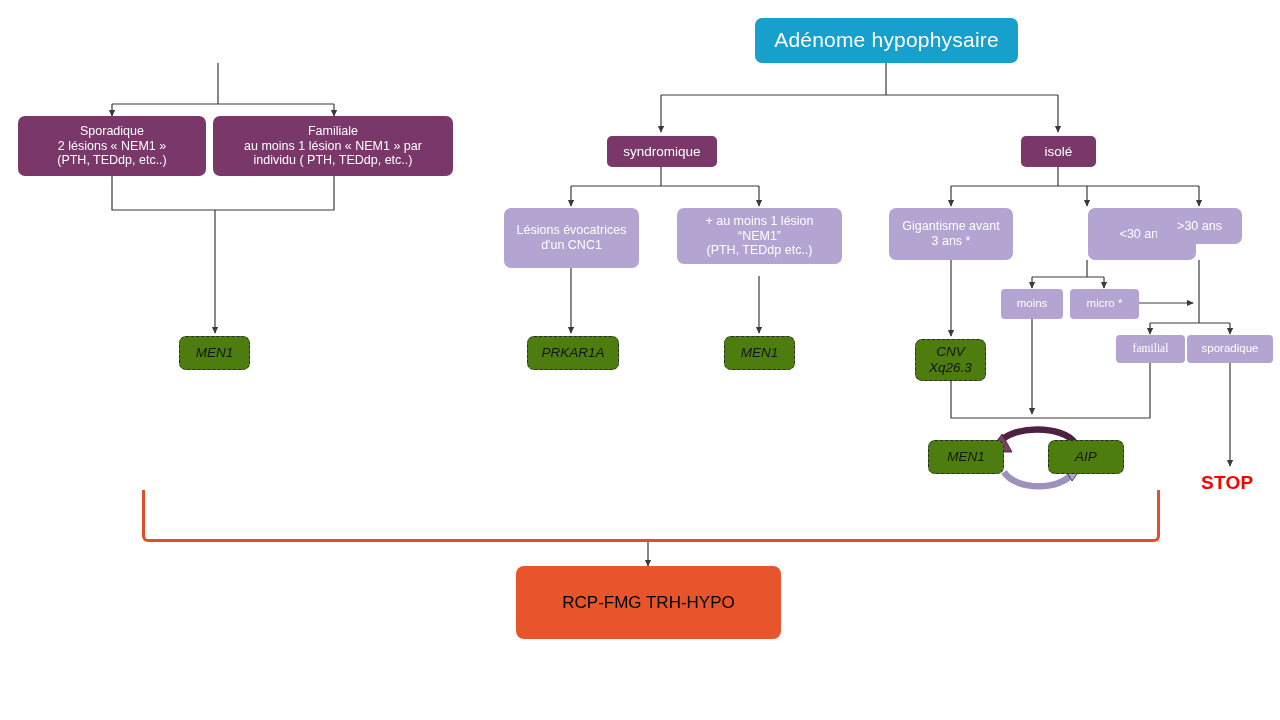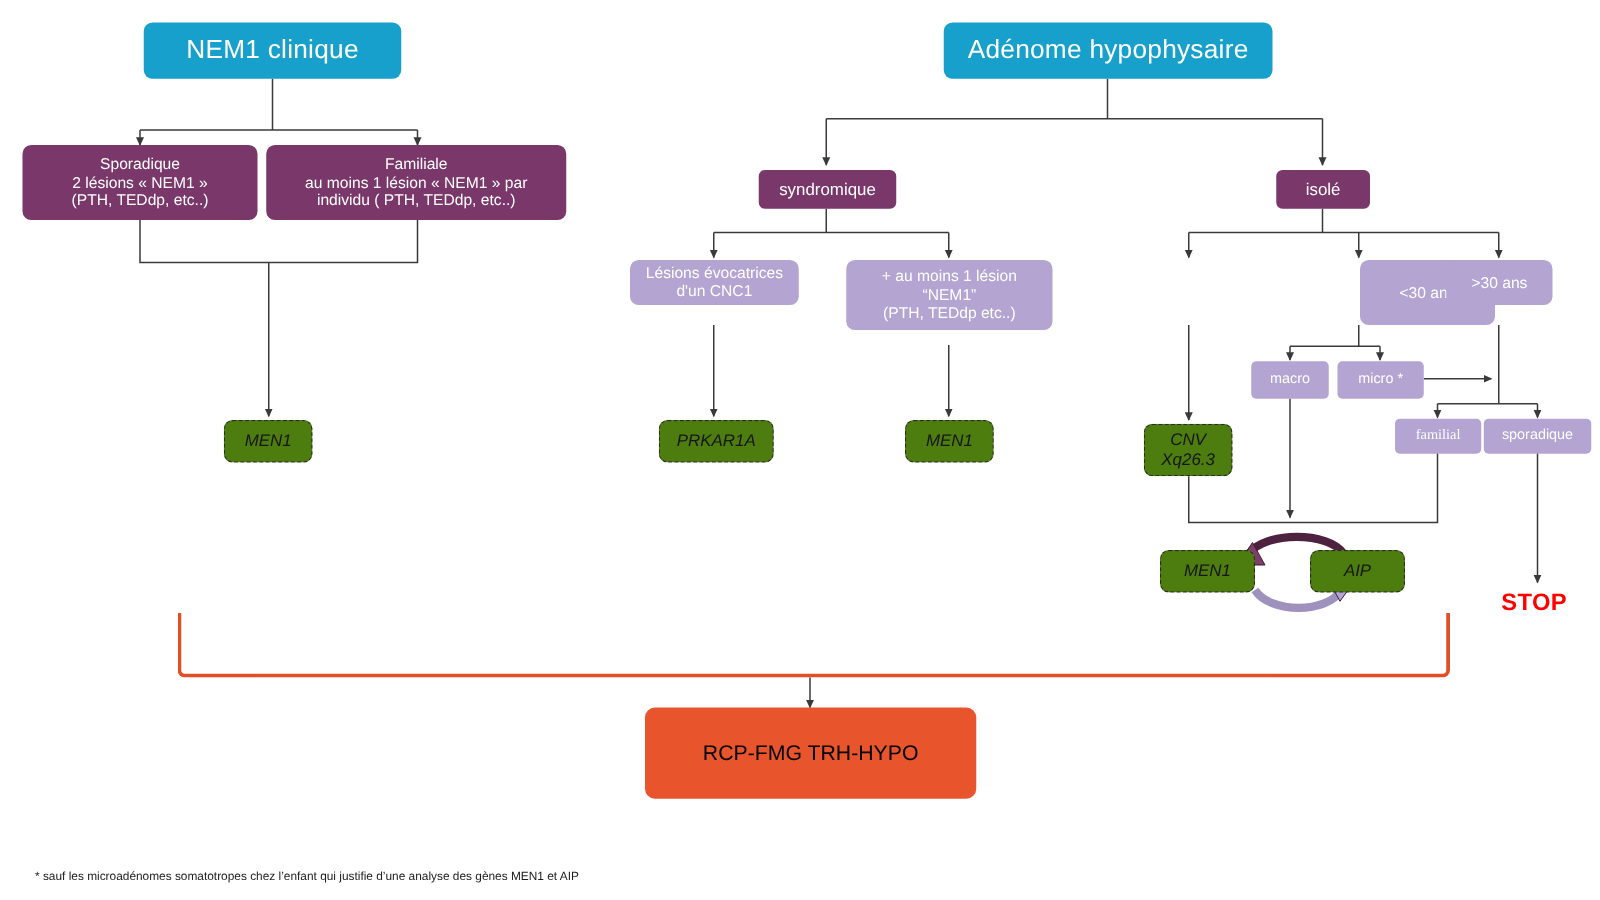--- a/index.html
+++ b/index.html
@@ -106,71 +106,71 @@
     <g>
       <path d="M999,443 C1012,425 1063,425 1075,443" fill="none" stroke="#4D2140" stroke-width="6.5" stroke-linecap="butt"></path>
       <path d="M1002,434 L990,452 L1012,452 z" fill="#7B3F68" stroke="#3a2035" stroke-width="0.8"></path>
     </g>
     <g>
       <path d="M1004,472 C1016,491 1062,491 1073,472" fill="none" stroke="#9E91BE" stroke-width="6.5" stroke-linecap="butt"></path>
       <path d="M1072,481 L1085,463 L1062,463 z" fill="#B3A4D1" stroke="#3a2035" stroke-width="0.8"></path>
     </g>
   </svg>
 
-  <div class="node hdr" style="left:115px;top:18px;width:206px;height:45px;">NEM1 clinique</div>
 
   <div class="node hdr" style="left:755px;top:18px;width:263px;height:45px;">Adénome hypophysaire</div>
 
   <div class="node darkpurple lvl2" style="left:18px;top:116px;width:188px;height:60px;white-space:pre-line;">Sporadique
 2 lésions « NEM1 »
 (PTH, TEDdp, etc..)</div>
 
   <div class="node darkpurple lvl2" style="left:213px;top:116px;width:240px;height:60px;white-space:pre-line;">Familiale
 au moins 1 lésion « NEM1 » par
 individu ( PTH, TEDdp, etc..)</div>
 
   <div class="gene" style="left:179px;top:336px;width:71px;height:34px;">MEN1</div>
 
   <div class="node darkpurple small" style="left:607px;top:136px;width:110px;height:31px;">syndromique</div>
 
   <div class="node darkpurple small" style="left:1021px;top:136px;width:75px;height:31px;">isolé</div>
 
-  <div class="node lightpurple" style="left:504px;top:208px;width:135px;height:36px;white-space:pre-line;text-align:center;">Lésions évocatrices
+  <div class="node lightpurple" style="left:504px;top:208px;width:135px;height:60px;white-space:pre-line;text-align:center;">Lésions évocatrices
 d'un CNC1</div>
 
   <div class="node lightpurple" style="left:677px;top:208px;width:165px;height:56px;white-space:pre-line;">+ au moins 1 lésion
 “NEM1”
 (PTH, TEDdp etc..)</div>
 
   <div class="gene" style="left:527px;top:336px;width:92px;height:34px;">PRKAR1A</div>
 
   <div class="gene" style="left:724px;top:336px;width:71px;height:34px;">MEN1</div>
 
+  <div class="node lightpurple" style="left:889px;top:208px;width:124px;height:52px;white-space:pre-line;">Gigantisme avant
+3 ans *</div>
 
   <div class="node lightpurple" style="left:1088px;top:208px;width:108px;height:52px;text-align:right;">&lt;30 ans</div>
 
   <div class="node lightpurple" style="left:1157px;top:208px;width:85px;height:36px;">&gt;30 ans</div>
 
   <div class="gene" style="left:915px;top:339px;width:71px;height:42px;white-space:pre-line;">CNV
 Xq26.3</div>
 
-  <div class="node lightpurple tiny" style="left:1001px;top:289px;width:62px;height:30px;">macro</div>
+  <div class="node lightpurple tiny" style="left:1001px;top:289px;width:62px;height:30px;">moins</div>
 
   <div class="node lightpurple tiny" style="left:1070px;top:289px;width:69px;height:30px;">micro *</div>
 
   <div class="node lightpurple tiny" style="left:1116px;top:335px;width:69px;height:28px;font-family:Liberation Serif, serif;">familial</div>
 
   <div class="node lightpurple tiny" style="left:1187px;top:335px;width:86px;height:28px;">sporadique</div>
 
   <div class="gene" style="left:928px;top:440px;width:76px;height:34px;">MEN1</div>
 
   <div class="gene" style="left:1048px;top:440px;width:76px;height:34px;">AIP</div>
 
   <div class="stop" style="left:1201px;top:472px;">STOP</div>
 
   <div class="orange-bracket" style="left:142px;top:490px;width:1018px;height:52px;"></div>
 
   <div class="rcp" style="left:516px;top:566px;width:265px;height:73px;">RCP-FMG TRH-HYPO</div>
 
 
-  <div class="legend star" style="left:28px;top:695px;width:700px;">* sauf les microadénomes somatotropes chez l’enfant qui justifie d’une analyse des gènes MEN1 et AIP</div>
 
 </div>
 
 </body></html>

